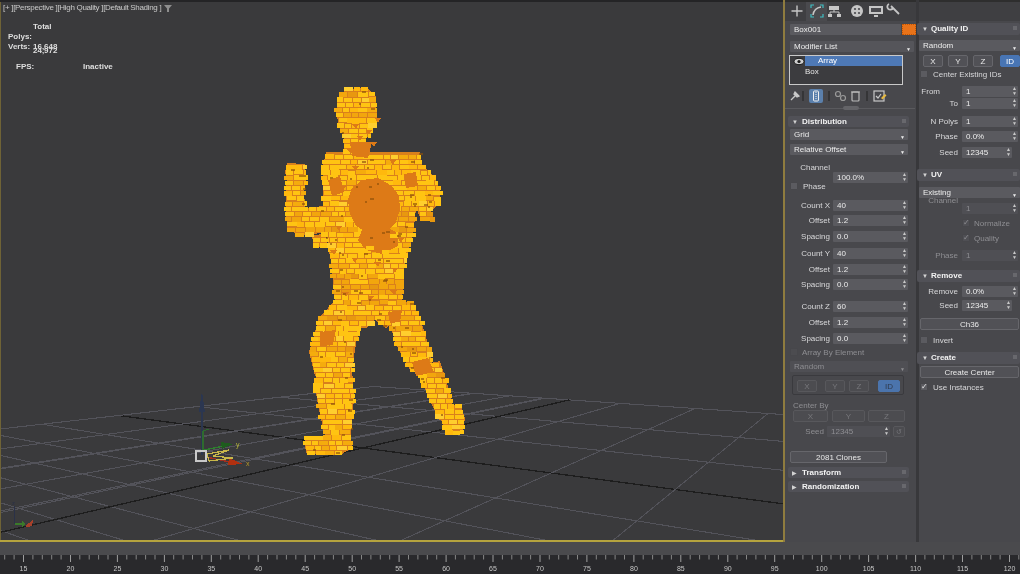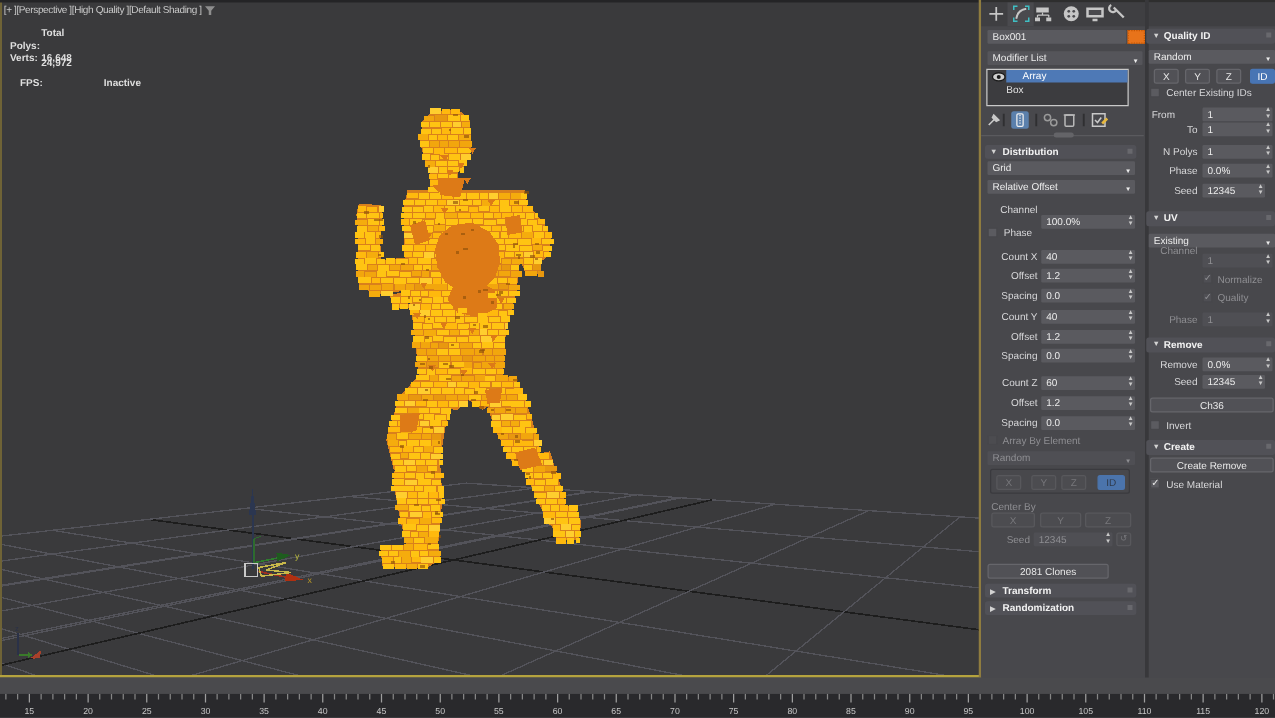--- a/index.html
+++ b/index.html
@@ -1148,17 +1148,17 @@
 <div class="ab" style="left:137px;top:273px;font-size:6px;color:#D2D2D2">▼</div>
 <div class="lblr" style="left:129px;top:287px;width:44px;color:#D8D8DA">Remove</div>
 <div class="fld" style="left:177px;top:286px;width:56px;height:11px;line-height:11px">0.0%<span style="position:absolute;right:1px;top:0;font-size:5px;line-height:5px;color:#C9C9C9">▲<br>▼</span></div>
 <div class="lblr" style="left:129px;top:301px;width:44px;color:#D8D8DA">Seed</div>
 <div class="fld" style="left:177px;top:300px;width:50px;height:11px;line-height:11px">12345<span style="position:absolute;right:1px;top:0;font-size:5px;line-height:5px;color:#C9C9C9">▲<br>▼</span></div>
 <div class="btn" style="left:135px;top:318px;width:99px;height:12px;line-height:11px">Ch36</div>
 <div class="chk" style="left:135px;top:336px"></div>
 <div class="lbl" style="left:148px;top:336px">Invert</div>
 <div class="hdr" style="left:132px;top:352px;width:103px;height:12px">Create</div>
 <div class="ab" style="left:137px;top:355px;font-size:6px;color:#D2D2D2">▼</div>
-<div class="btn" style="left:135px;top:366px;width:99px;height:12px;line-height:11px">Create Remove</div>
+<div class="btn" style="left:135px;top:366px;width:99px;height:12px;line-height:11px">Create Center</div>
 <div class="ab" style="left:135px;top:383px;width:8px;height:8px;background:#5B5B60;border:1px solid #47474b">
       <span style="position:absolute;left:0px;top:-2px;font-size:8px;color:#E8E8E8">✓</span>
     </div>
-<div class="lbl" style="left:148px;top:383px">Use Material</div>
+<div class="lbl" style="left:148px;top:383px">Use Instances</div>
 </div>
 </body></html>

